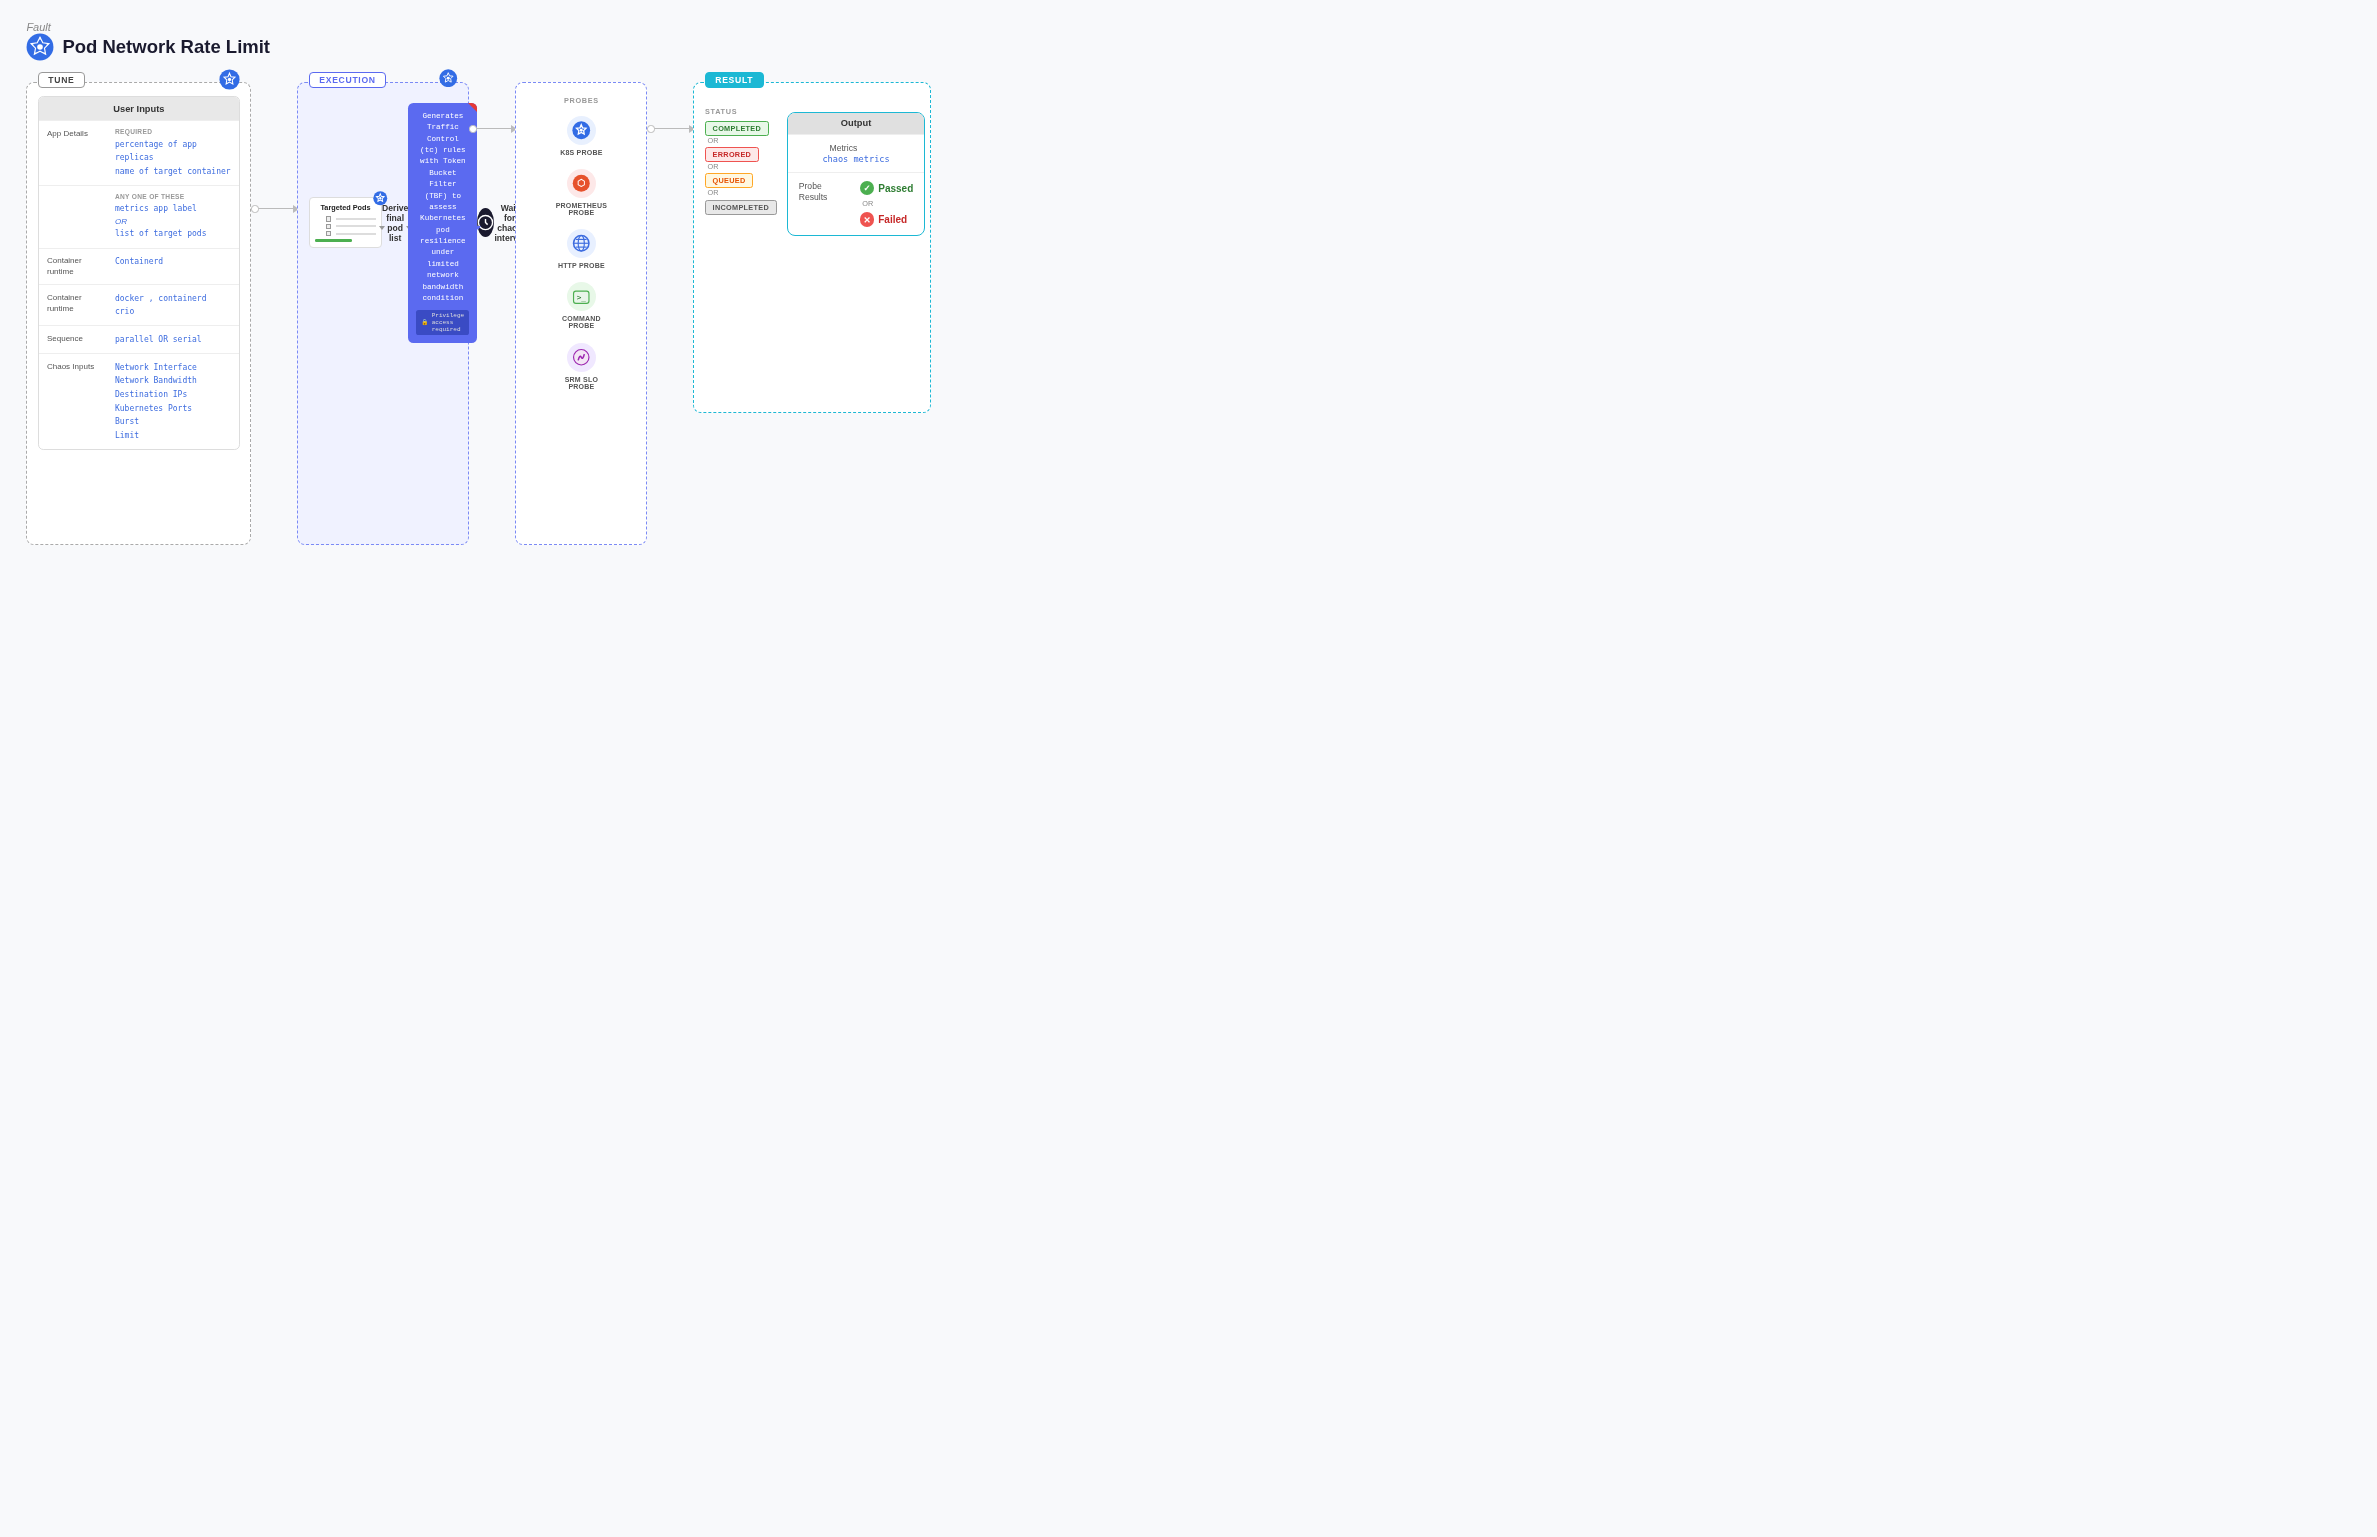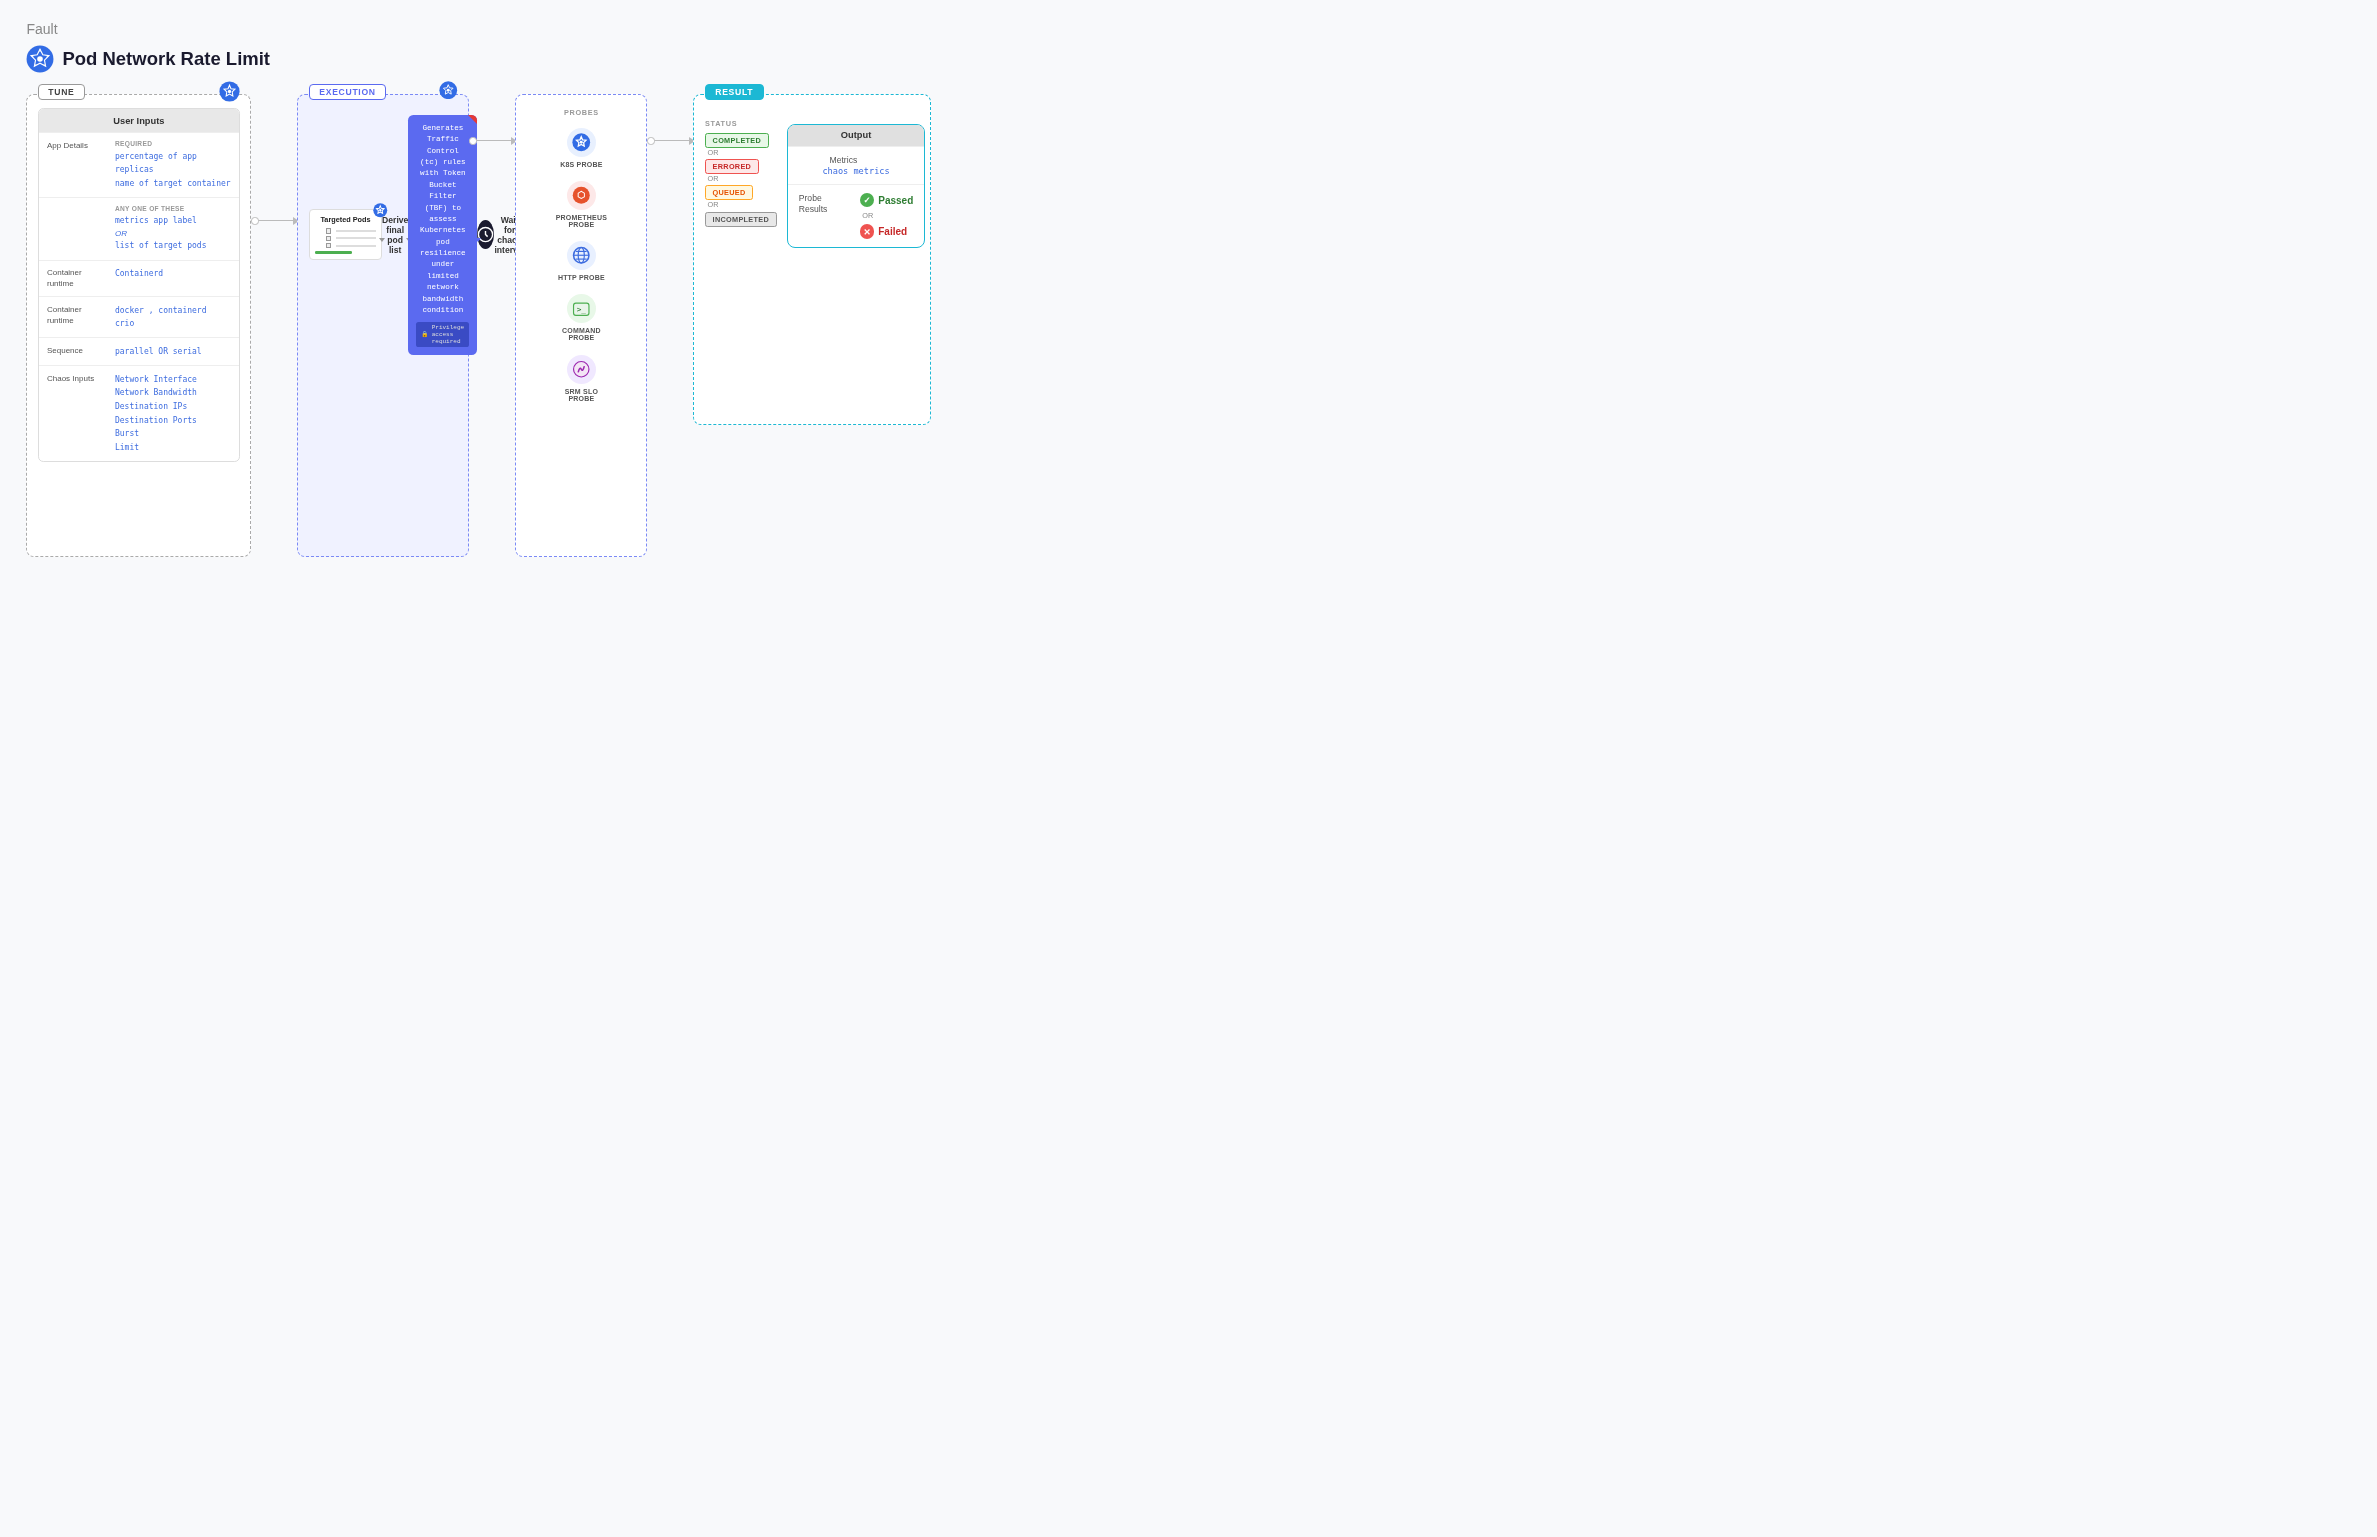--- a/index.html
+++ b/index.html
@@ -4,24 +4,25 @@
   <style>
     * { box-sizing: border-box; margin: 0; padding: 0; }
     body {
       font-family: -apple-system, BlinkMacSystemFont, 'Segoe UI', sans-serif;
       background: #f8f9fb;
       padding: 21px 26.4px;
       min-width: 793px;
     }
 
     .fault-label {
-      font-size: 14px;
+      font-size: 11px;
       color: #888;
-      margin-bottom: 8px;
+      margin-bottom: 0;
       font-weight: 500;
+      font-style: italic;
     }
 
     .page-title-row {
       display: flex;
       align-items: center;
       gap: 8px;
       margin-bottom: 21px;
     }
 
     .k8s-icon {
@@ -651,21 +652,21 @@
           <span class="blue-text">parallel OR serial</span>
         </div>
       </div>
 
       <div class="input-row">
         <div class="input-label">Chaos Inputs</div>
         <div class="input-values">
           <span class="blue-text">Network Interface</span><br>
           <span class="blue-text">Network Bandwidth</span><br>
           <span class="blue-text">Destination IPs</span><br>
-          <span class="blue-text">Destination Ports</span><br>
+          <span class="blue-text">Kubernetes Ports</span><br>
           <span class="blue-text">Burst</span><br>
           <span class="blue-text">Limit</span>
         </div>
       </div>
 
     </div>
   </div>
 
   <div class="h-arrow" style="padding-top: 126px;">
     <div class="h-arrow-line"></div>

